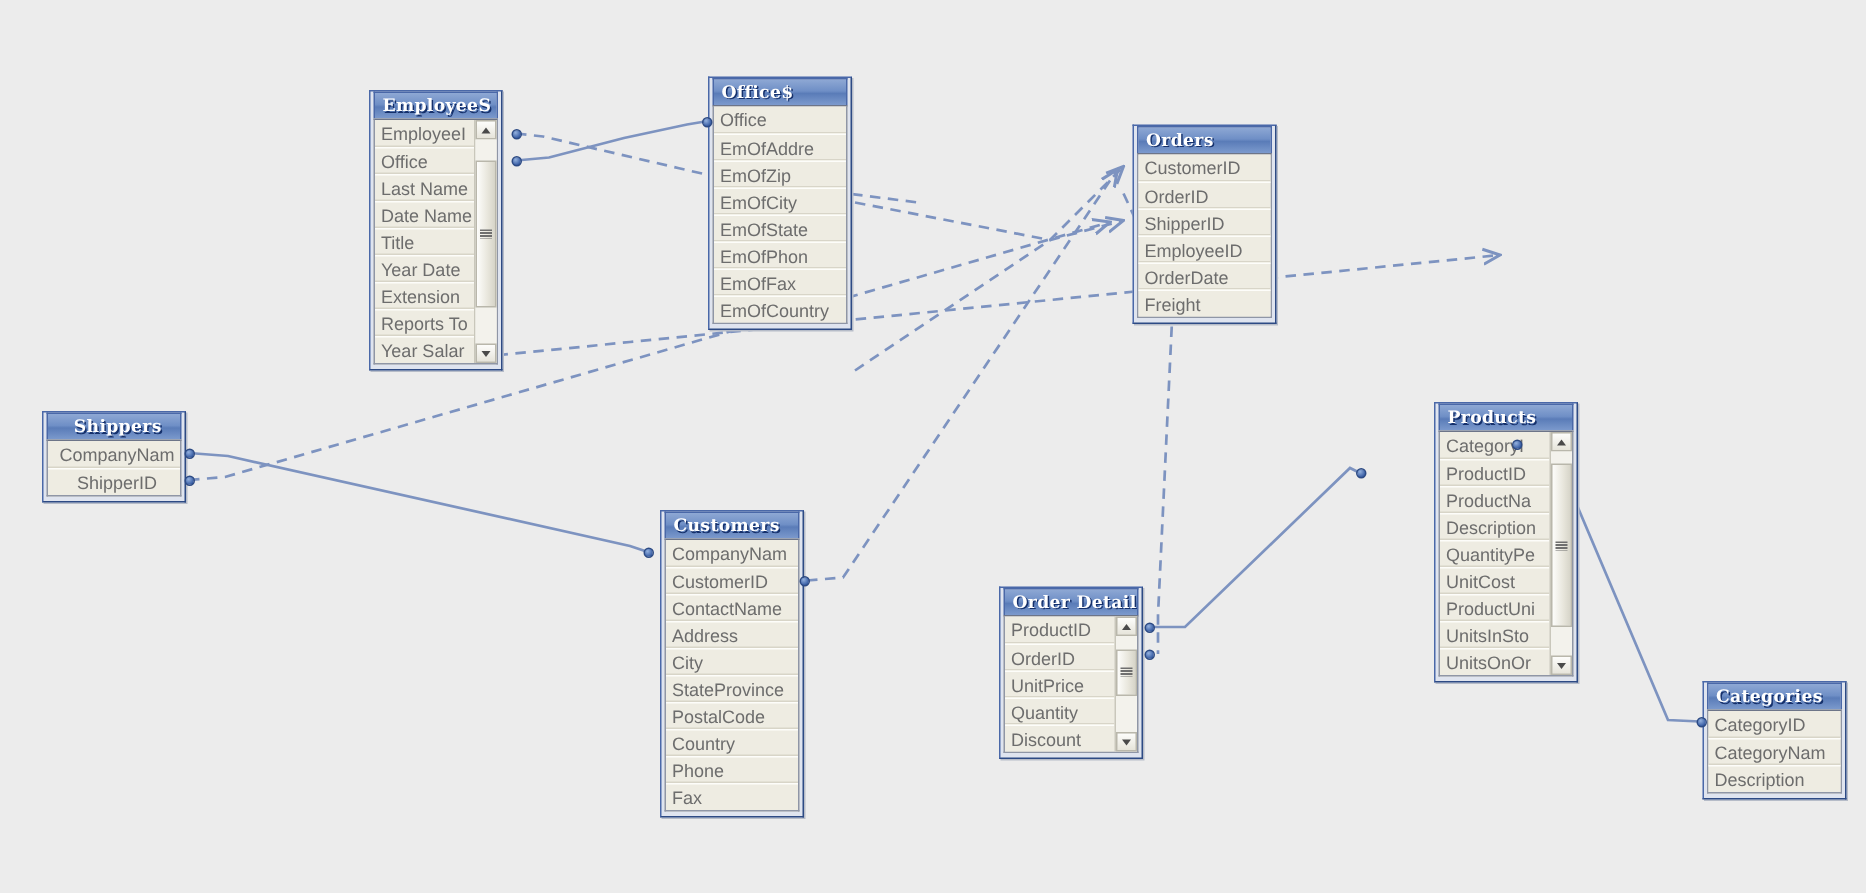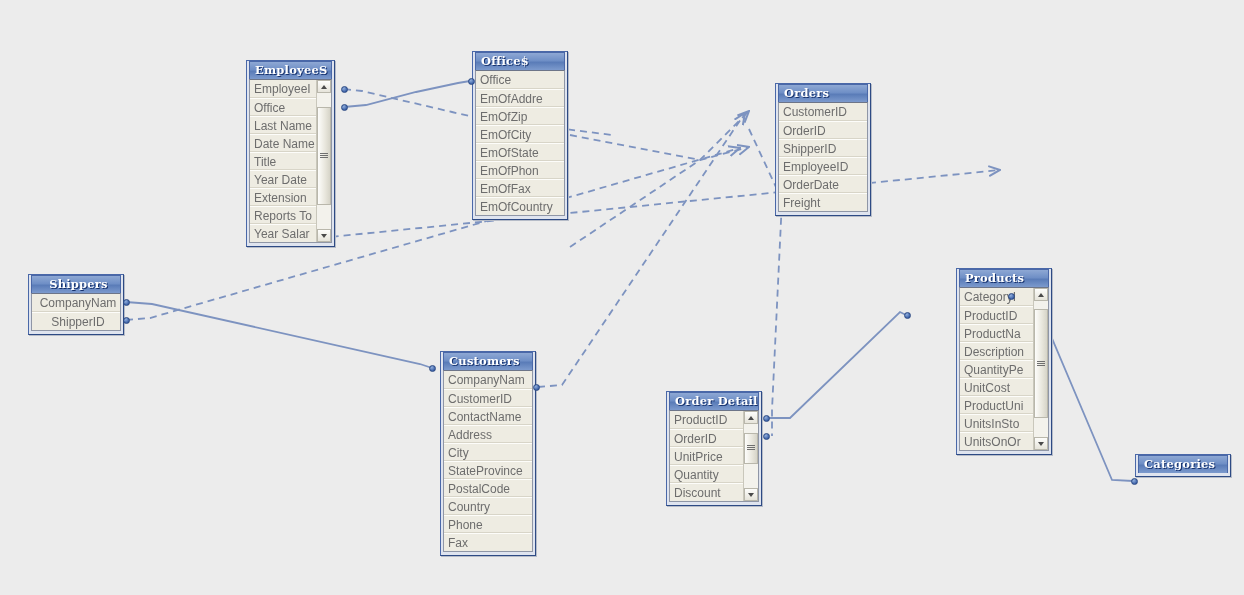--- a/index.html
+++ b/index.html
@@ -164,21 +164,21 @@
             <div class="fld">EmOfAddre</div>
             <div class="fld">EmOfZip</div>
             <div class="fld">EmOfCity</div>
             <div class="fld">EmOfState</div>
             <div class="fld">EmOfPhon</div>
             <div class="fld">EmOfFax</div>
             <div class="fld">EmOfCountry</div>
           </div>
         </div>
       </div>
-      <div class="tbl" style="left: 755px; top: 83px; width: 96px; margin-left: 20px;">
+      <div class="tbl" style="left: 755px; top: 83px; width: 96px;">
         <div class="cap">Orders</div>
         <div class="body">
           <div class="fields">
             <div class="fld">CustomerID</div>
             <div class="fld">OrderID</div>
             <div class="fld">ShipperID</div>
             <div class="fld">EmployeeID</div>
             <div class="fld">OrderDate</div>
             <div class="fld">Freight</div>
           </div>
@@ -186,21 +186,21 @@
       </div>
       <div class="tbl" style="left: 28px; top: 274px; width: 96px; text-align: center;">
         <div class="cap">Shippers</div>
         <div class="body">
           <div class="fields">
             <div class="fld">CompanyNam</div>
             <div class="fld">ShipperID</div>
           </div>
         </div>
       </div>
-      <div class="tbl" style="left: 440px; top: 351px; width: 96px;">
+      <div class="tbl" style="left: 440px; top: 340px; width: 96px;">
         <div class="cap">Customers</div>
         <div class="body">
           <div class="fields">
             <div class="fld">CompanyNam</div>
             <div class="fld">CustomerID</div>
             <div class="fld">ContactName</div>
             <div class="fld">Address</div>
             <div class="fld">City</div>
             <div class="fld">StateProvince</div>
             <div class="fld">PostalCode</div>
@@ -247,20 +247,27 @@
             <div class="btn up"></div>
             <div class="track">
               <div class="thumb" style="top: 6%; height: 80%;"></div>
             </div>
             <div class="btn dn"></div>
           </div>
         </div>
       </div>
       <div class="tbl" style="left: 1135px; top: 454px; width: 96px;">
         <div class="cap">Categories</div>
+        <div class="body">
+          <div class="fields">
+            <div class="fld">CategoryID</div>
+            <div class="fld">CategoryNam</div>
+            <div class="fld">Description</div>
+          </div>
+        </div>
       </div>
     </div>
 <div class="dot" style="left: 341px; top: 86px;"></div>
     <div class="dot" style="left: 341px; top: 104px;"></div>
     <div class="dot" style="left: 468px; top: 78px;"></div>
     <div class="dot" style="left: 123px; top: 299px;"></div>
     <div class="dot" style="left: 123px; top: 317px;"></div>
     <div class="dot" style="left: 429px; top: 365px;"></div>
     <div class="dot" style="left: 533px; top: 384px;"></div>
     <div class="dot" style="left: 763px; top: 415px;"></div>

